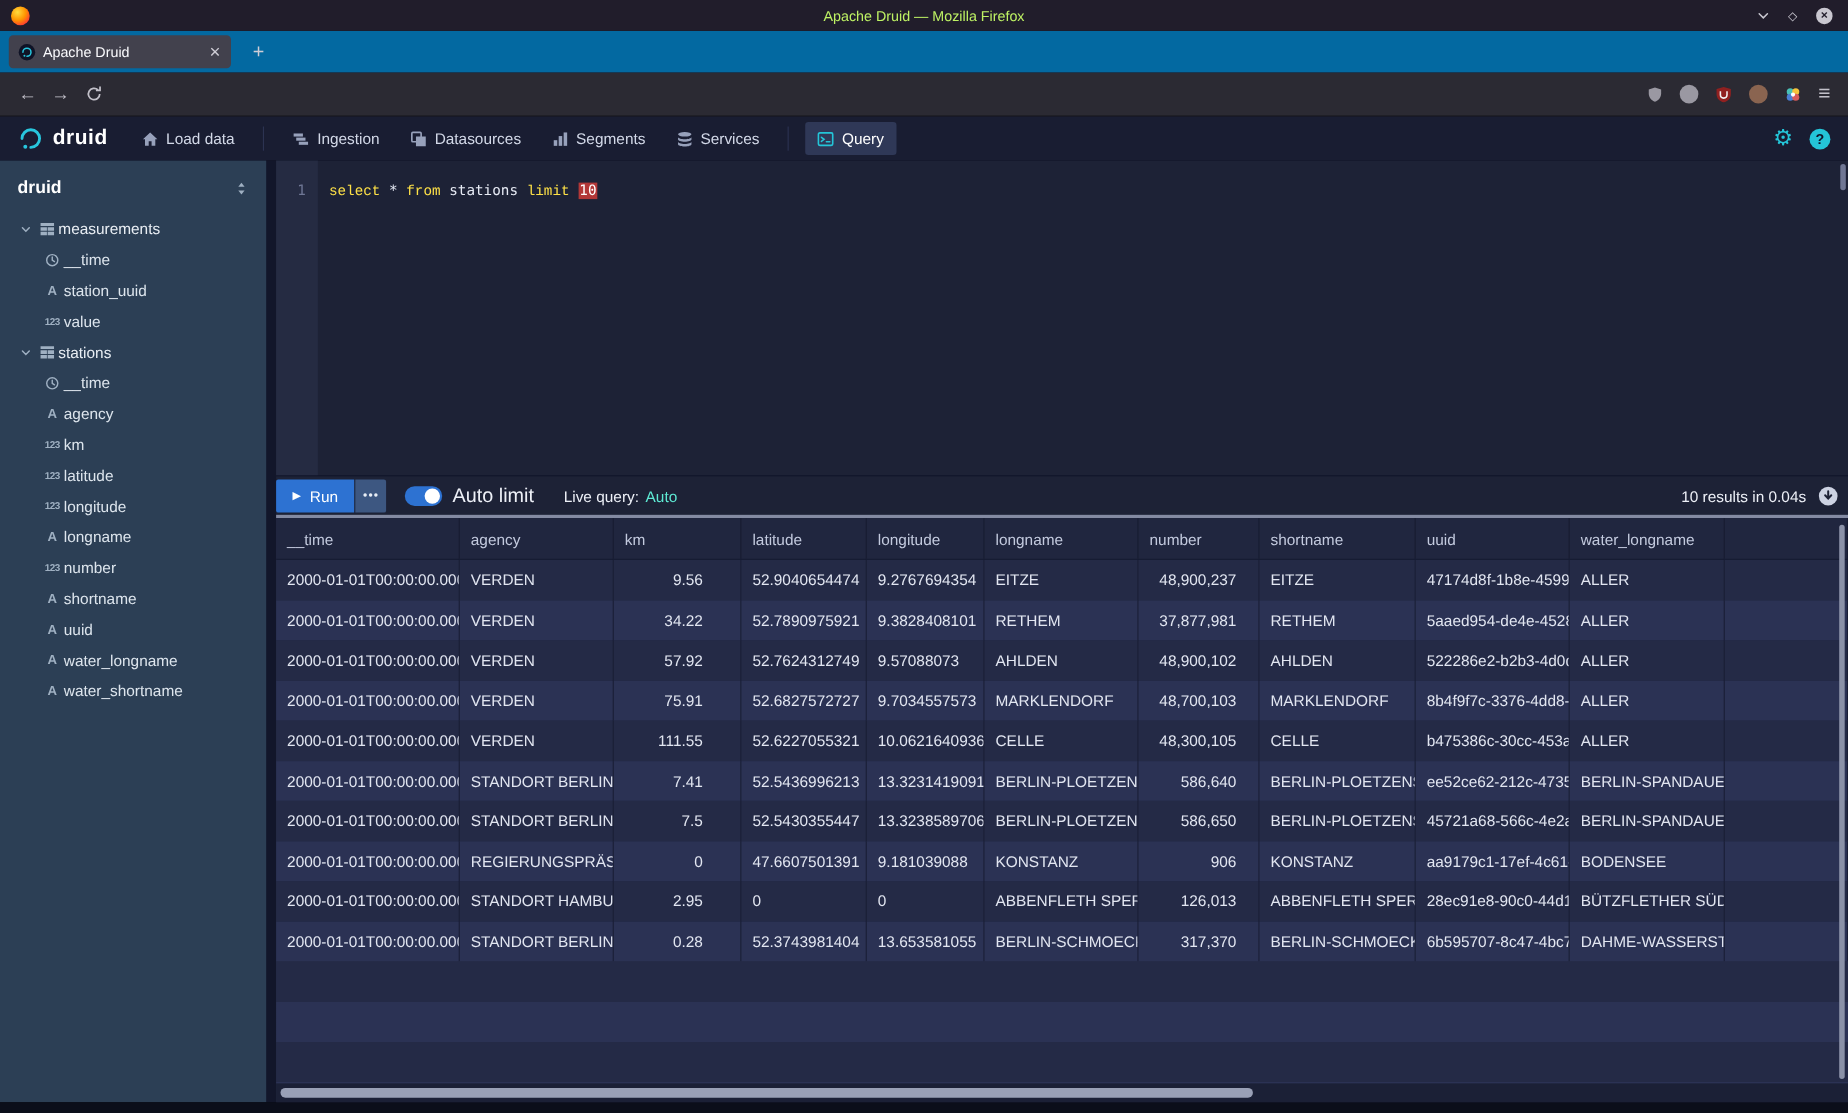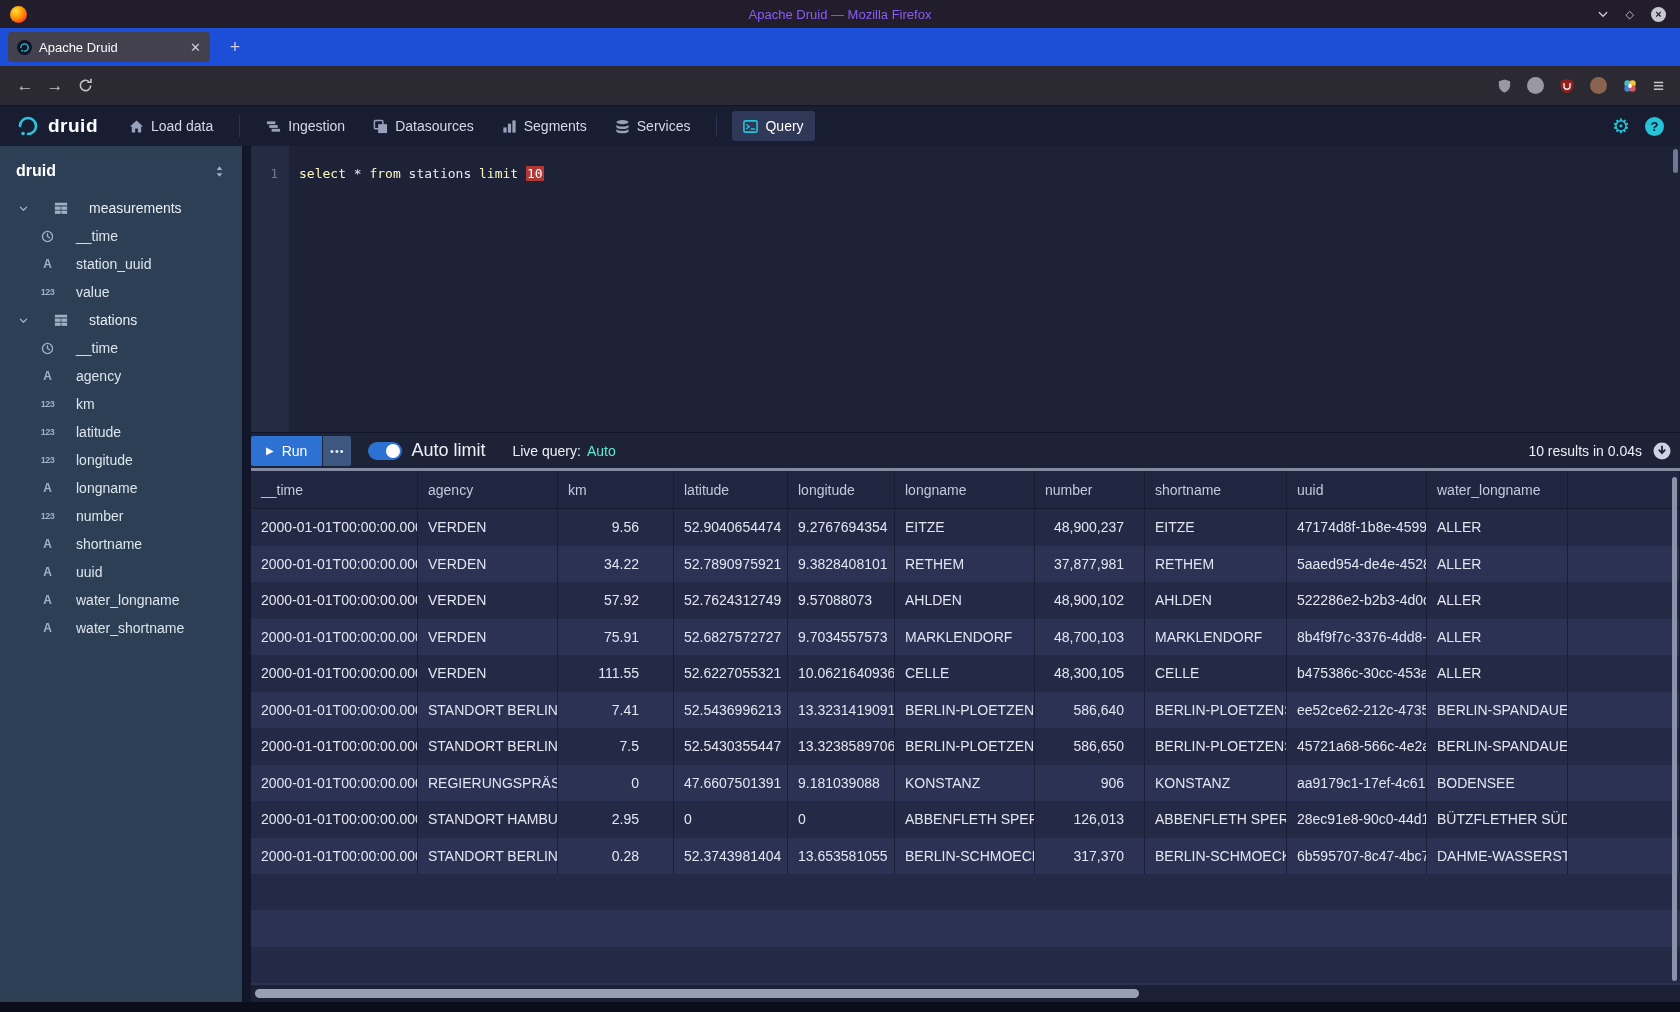--- a/index.html
+++ b/index.html
@@ -4,28 +4,28 @@
 <style>
   * { box-sizing: border-box; margin: 0; padding: 0; }
   html,body { width:1680px; height:1012px; overflow:hidden; background:#0b0e1a;
               font-family:"Liberation Sans", sans-serif; }
   .screen { width:1680px; height:1012px; display:flex; flex-direction:column; }
 
   
   .titlebar { height:28px; background:#211d2b; position:relative; display:flex; align-items:center; flex:none; }
   .ff-logo { width:17px; height:17px; border-radius:50%; margin-left:10px; z-index:1;
              background:radial-gradient(circle at 35% 30%, #ffdc3e, #ff9500 45%, #ff3b30 78%, #d70022); }
-  .titlebar-title { position:absolute; left:0; right:0; text-align:center; color:#8b5cf6; font-size:13px; }
+  .titlebar-title { position:absolute; left:0; right:0; text-align:center; color:#bef264; font-size:13px; }
   .win-controls { margin-left:auto; display:flex; align-items:center; gap:17px; padding-right:14px; z-index:1; color:#c9c7d0; }
   .wc-diamond { font-size:11px; }
   .wc-close { width:15px; height:15px; border-radius:50%; background:#c9c7d0; color:#211d2b;
               font-size:11px; line-height:14px; text-align:center; font-weight:bold; }
 
   
-  .tabbar { height:38px; background:#1d4ed8; display:flex; align-items:center; flex:none; }
+  .tabbar { height:38px; background:#0369a1; display:flex; align-items:center; flex:none; }
   .tab { margin-left:8px; width:202px; height:30px; background:#42414d; border-radius:4px;
          display:flex; align-items:center; padding:0 9px; gap:7px; color:#fbfbfe; font-size:13px; }
   .favicon { width:15px; height:15px; border-radius:50%; background:#0f1326; display:grid; place-items:center; flex:none; }
   .tab-title { flex:1; white-space:nowrap; overflow:hidden; }
   .tab-close { color:#cfcdd6; font-size:13px; }
   .newtab { margin-left:12px; color:#cfcdd6; font-size:18px; width:26px; text-align:center; }
 
   
   .navbar { height:40px; background:#2b2a33; display:flex; align-items:center; padding:0 10px; flex:none; border-bottom:1px solid #15141b; }
   .nav-btn { width:30px; height:30px; display:grid; place-items:center; color:#c2c0c9; font-size:17px; border-radius:4px; flex:none; }
@@ -53,34 +53,34 @@
   .help { width:19px; height:19px; border-radius:50%; background:#24c5d8; color:#10142a;
           font-weight:bold; font-size:13px; display:grid; place-items:center; }
 
   
   .content { flex:1; display:flex; background:#12162a; min-height:0; }
 
   .sidebar { width:242px; background:#2c3f55; flex:none; padding-top:12px; overflow:hidden; }
   .sb-head { height:36px; display:flex; align-items:center; padding:0 16px 10px 16px; }
   .sb-title { color:#ffffff; font-size:16px; font-weight:bold; flex:1; }
   .sb-sort { color:#9fb0c2; display:flex; }
-  .tree-row { height:28px; display:flex; align-items:center; gap:20px; padding-left:15px; color:#e9eef4; font-size:14px; }
+  .tree-row { height:28px; display:flex; align-items:center; gap:2px; padding-left:15px; color:#e9eef4; font-size:14px; }
   .tree-row.child { padding-left:39px; color:#dde5ed; }
   .ticon { color:#9fb0c2; width:17px; text-align:center; font-weight:bold; font-size:12px; flex:none; display:flex; justify-content:center; }
   .ticon.txt { display:inline-block; }
   .ticon.num { font-size:9px; letter-spacing:-.5px; }
 
   .main { flex:1; margin-left:9px; display:flex; flex-direction:column; min-width:0; }
 
   
   .editor { height:286px; background:#1d2236; display:flex; position:relative; flex:none;
             font-family:"DejaVu Sans Mono", monospace; font-size:13px; }
   .gutter { width:38px; background:#252b42; color:#6f7795; text-align:right; padding:20px 11px 0 0; flex:none; }
   .code { padding:20px 0 0 10px; white-space:pre; }
-  .tok-keyword { color:#fef9c3; }
+  .tok-keyword { color:#fde047;font-family:Liberation Mono, monospace; }
   .tok-plain { color:#e6eaf4; }
   .tok-number { background:#b23737; color:#ffffff; padding:0 1px; }
   .editor-vthumb { position:absolute; right:2px; top:3px; width:5px; height:24px; background:#707794; border-radius:3px; }
 
   
   .runbar { height:36px; background:#1d2236; border-top:1px solid #10142a; display:flex; align-items:center; padding-right:8px; flex:none; }
   .run-btn { height:30px; background:#2d72d2; color:#ffffff; display:flex; align-items:center; gap:8px;
              padding:0 15px; border-radius:2px 0 0 2px; font-size:14px; margin-right:1px; }
   .play { font-size:10px; }
   .more-btn { height:30px; width:28px; background:#3d5781; color:#e8edf5; display:grid; place-items:center;

